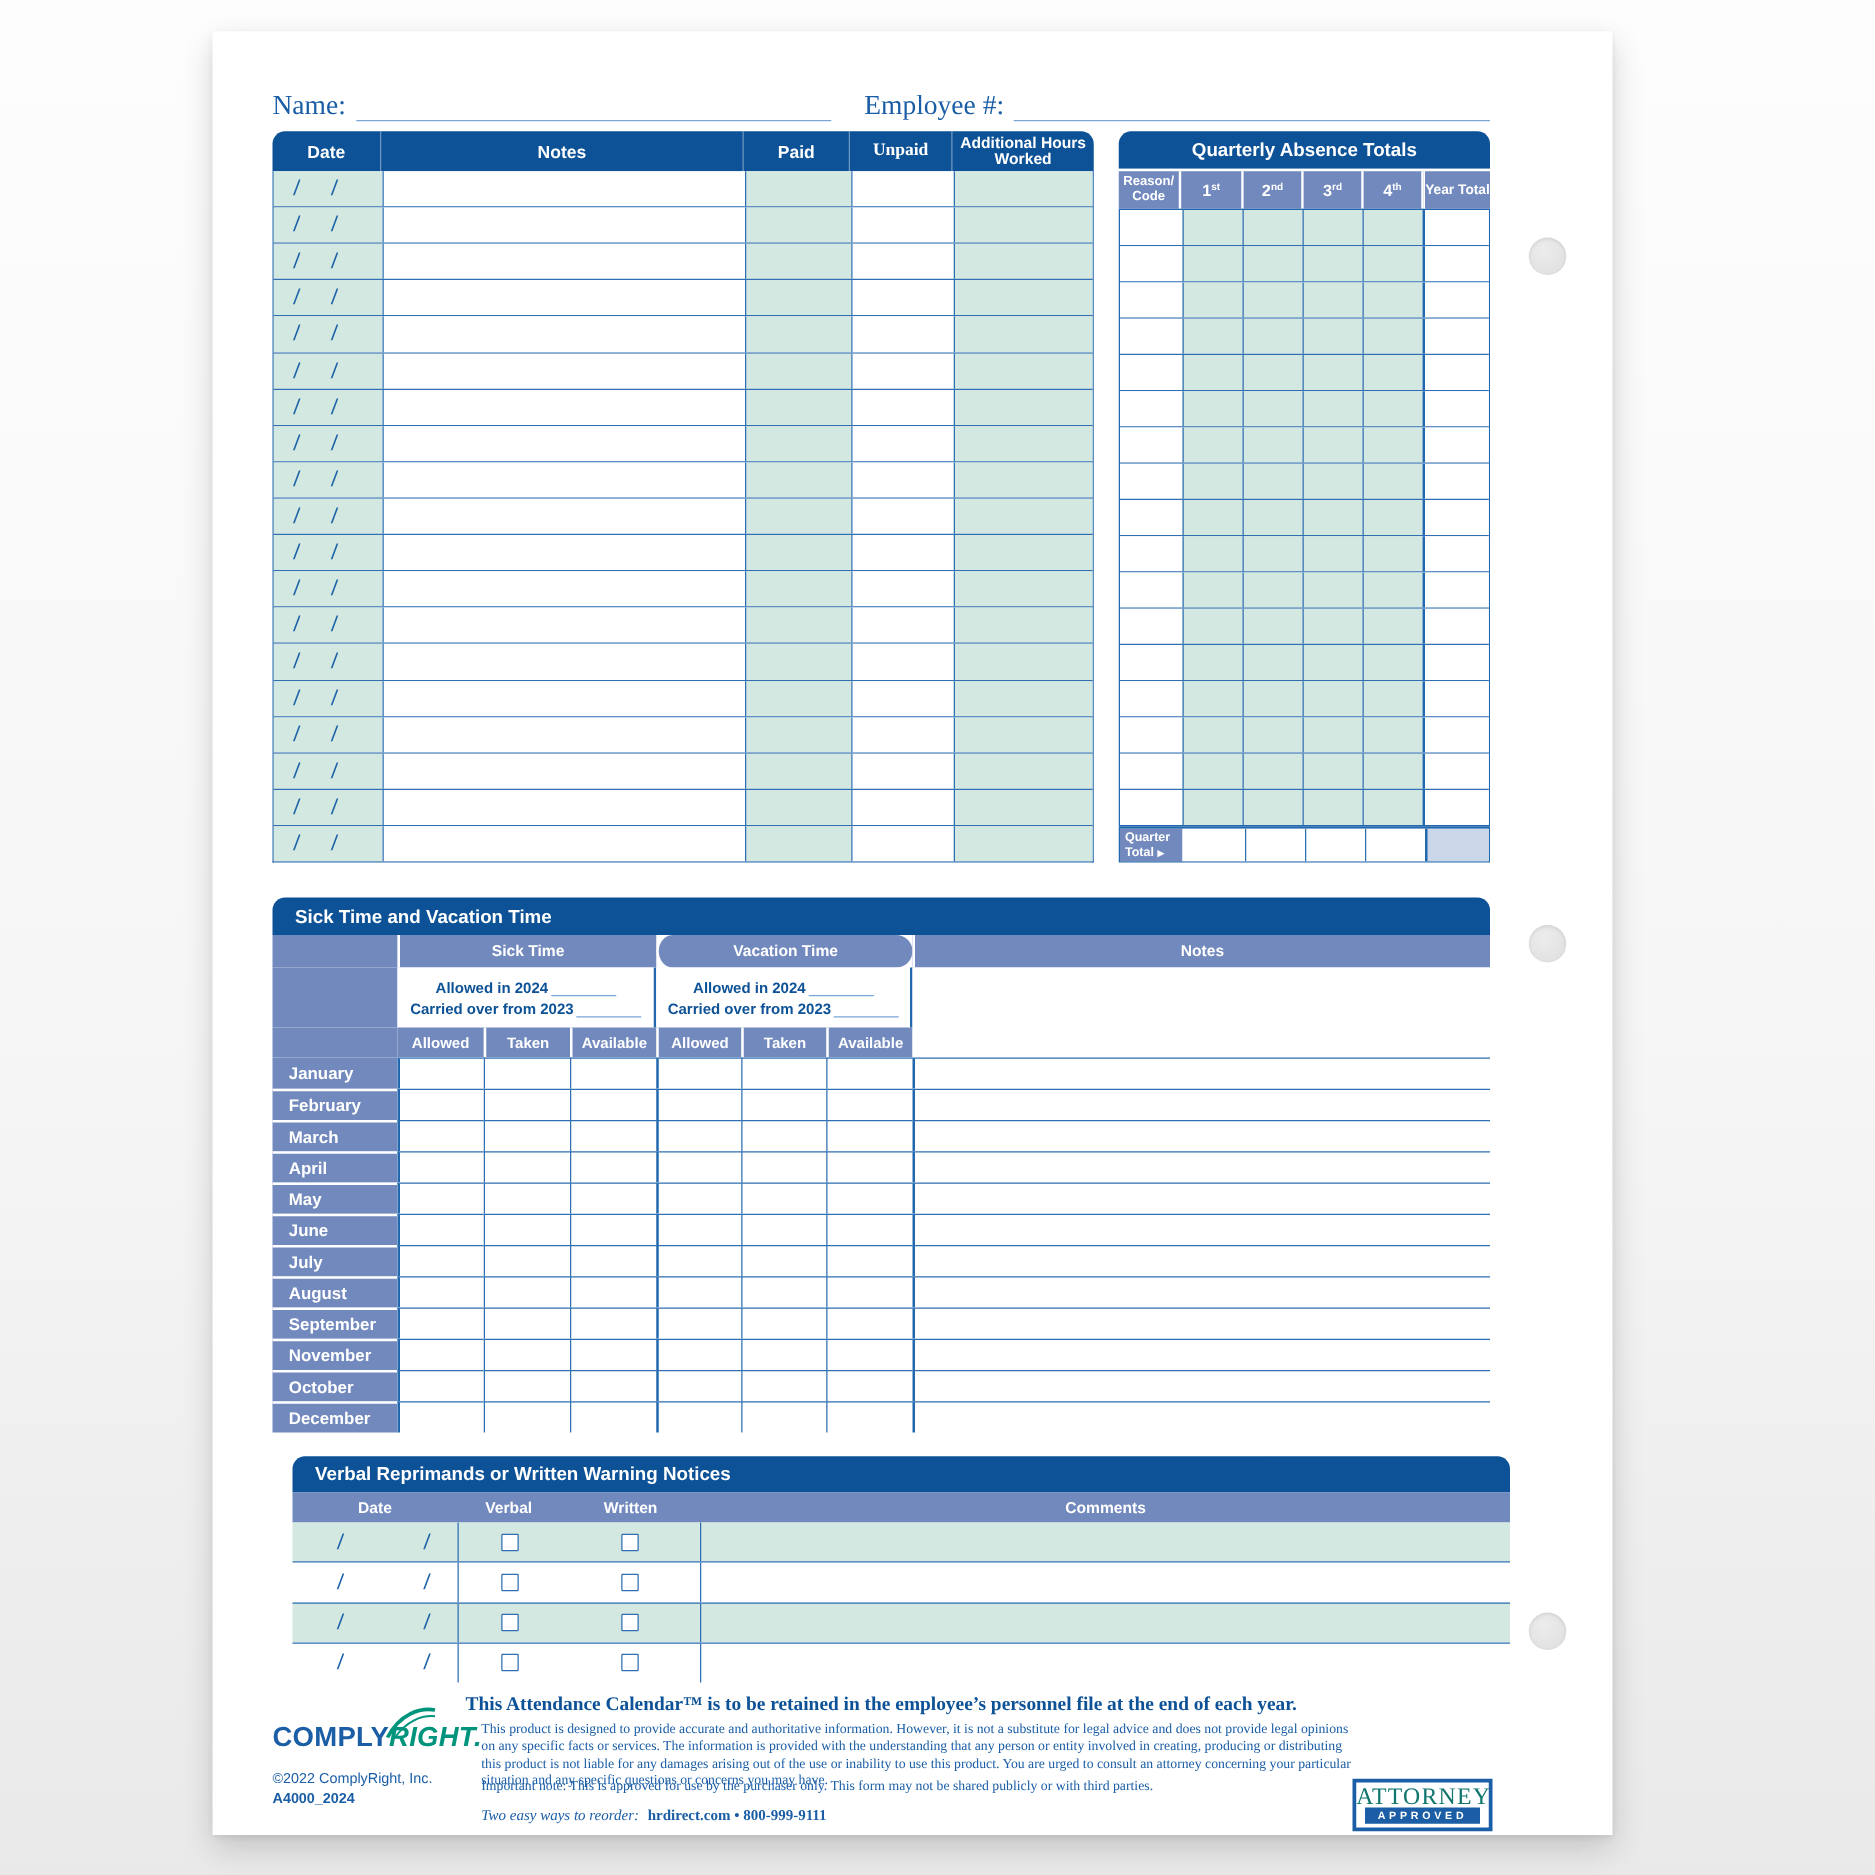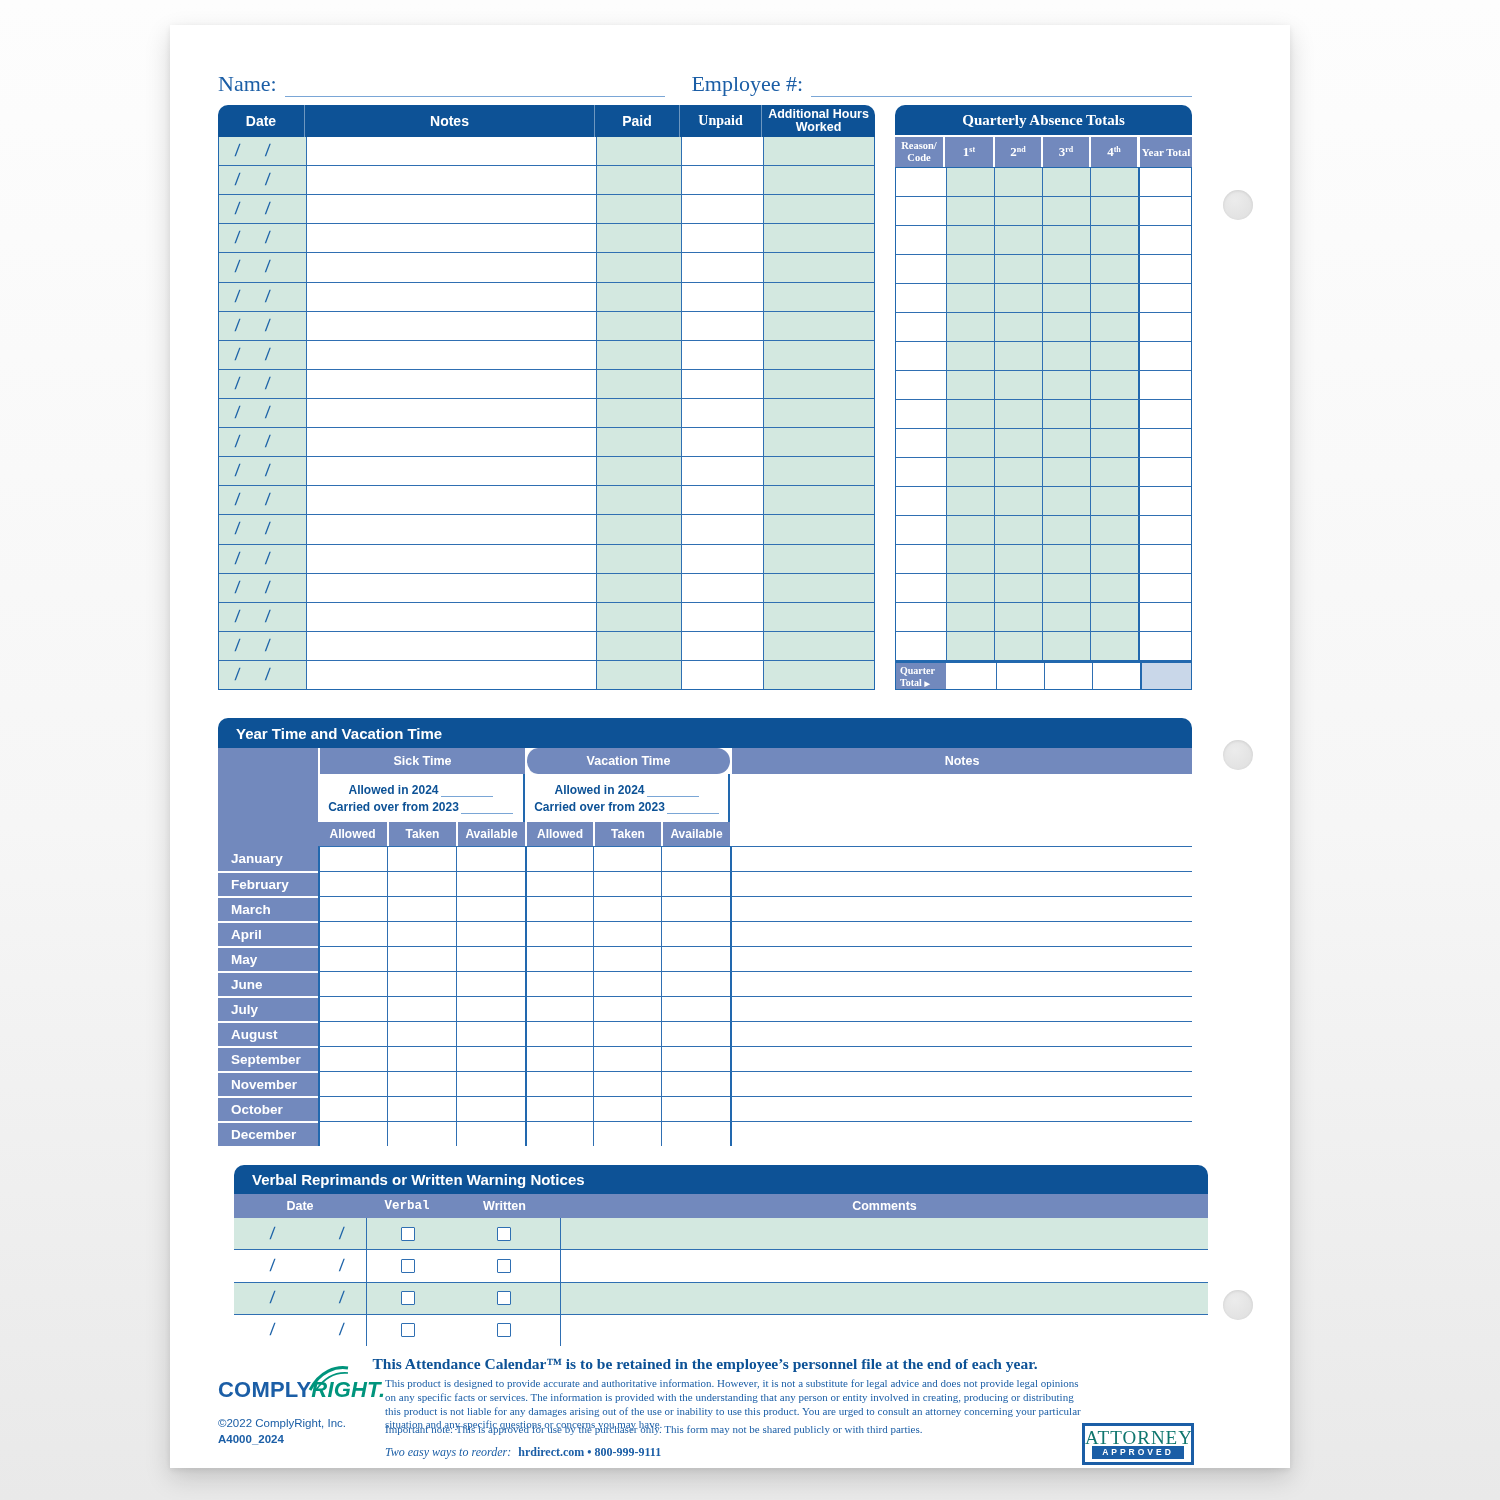--- a/index.html
+++ b/index.html
@@ -42,21 +42,21 @@
   .att-cell { border-left:1.5px solid #2f6fb2; display:flex; align-items:center; }
   .att-cell:first-child { border-left:none; }
   .att-col-date { width:87px; background:#d3e8e0; }
   .att-col-notes { width:290px; background:#fff; }
   .att-col-paid { width:85px; background:#d3e8e0; }
   .att-col-unpaid { width:82px; background:#fff; }
   .att-col-additional { flex:1; background:#d3e8e0; }
   .slashes { color:#1e63a8; font-size:17px; padding-left:16px; transform:skewX(-6deg); display:inline-block; }
 
   
-  .q-table { position:absolute; left:725px; top:80px; width:297px; height:585px; display:flex; flex-direction:column;font-family:Liberation Serif, serif; }
+  .q-table { position:absolute; left:725px; top:80px; width:297px; height:585px; display:flex; flex-direction:column; }
   .q-title { height:30px; background:#0d5296; border-radius:10px 10px 0 0; color:#fff; font-weight:bold; font-size:15px; display:flex; align-items:center; justify-content:center; }
   .q-sub { height:32px; display:flex; background:#fff; padding-top:2px; }
   .q-sub-cell { background:#7289bd; color:#fff; font-weight:bold; display:flex; align-items:center; justify-content:center; text-align:center; border-right:2px solid #fff; font-size:13px; }
   .q-sub-cell:last-child { border-right:none; }
   .q-sub-cell sup { font-size:8px; margin-top:-5px; }
   .q-sub-reason { width:50px; font-size:10.5px; line-height:1.1; }
   .q-sub .q-sub-cell:nth-child(2) { width:50px; } 
   .qs-q { width:48px; }
   .q-sub-year { width:52px; font-size:11px; line-height:1.1; margin-left:auto; }
   .q-body { flex:1; display:flex; flex-direction:column; border:1.5px solid #2268ae; }
@@ -107,21 +107,21 @@
   .sv-cell.sv-c1 { width:69px; } .sv-cell.sv-c2 { width:69px; }
   .sv-cell.sv-c3 { border-left:2px solid #2268ae; width:68px; }
   .sv-cell.sv-c4 { width:68px; } .sv-cell.sv-c5 { width:69px; }
   .sv-notes-cell { flex:1; background:#fff; border-top:1.5px solid #2f6fb2; border-left:2px solid #2268ae; }
 
   
   .vr { position:absolute; left:64px; top:1140px; width:974px; height:181px; display:flex; flex-direction:column; }
   .vr-title { height:29px; background:#0d5296; border-radius:10px 10px 0 0; color:#fff; font-weight:bold; font-size:15px; display:flex; align-items:center; padding-left:18px; }
   .vr-head { height:24px; display:flex; background:#7289bd; color:#fff; font-weight:bold; font-size:12.5px; }
   .vr-hcell { display:flex; align-items:center; justify-content:center; }
-  .vr-h-date { width:132px; } .vr-h-verbal { width:82px;font-family:Liberation Mono, monospace; } .vr-h-written { width:113px; } .vr-h-comments { flex:1; }
+  .vr-h-date { width:132px; } .vr-h-verbal { width:82px; } .vr-h-written { width:113px; } .vr-h-comments { flex:1; }
   .vr-body { flex:1; display:flex; flex-direction:column; }
   .vr-row { flex:1; display:flex; border-top:1.5px solid #2f6fb2; }
   .vr-row:first-child { border-top:none; }
   .vr-mint { background:#d3e8e0; }
   .vr-white { background:#fff; }
   .vr-cell { display:flex; align-items:center; }
   .vr-date { width:132px; }
   .vr-date .slashes { padding-left:36px; letter-spacing:28px; }
   .vr-verbal { width:82px; justify-content:center; }
   .vr-written { width:113px; justify-content:center; border-right:1.5px solid #2f6fb2; }
@@ -509,21 +509,21 @@
       <div class="q-foot-label"><span>Quarter Total</span> <span class="q-arrow">▶</span></div>
       <div class="q-foot-cell first" style="border-left:none;"></div>
       <div class="q-foot-cell"></div>
       <div class="q-foot-cell"></div>
       <div class="q-foot-cell"></div>
       <div class="q-foot-year"></div>
     </div>
   </div>
 
   <div class="sv">
-    <div class="sv-title">Year Time and Vacation Time</div>
+    <div class="sv-title">Sick Time and Vacation Time</div>
     <div class="sv-band">
       <div class="sv-band-cell sv-band-month"></div>
       <div class="sv-band-cell sv-band-sick">Sick Time</div>
       <div class="sv-band-cell sv-band-vac">Vacation Time</div>
       <div class="sv-band-cell sv-band-notes">Notes</div>
     </div>
     <div class="sv-mid">
       <div class="sv-mid-month"></div>
       <div class="sv-allowbox">
         <div class="sv-allow-line">

